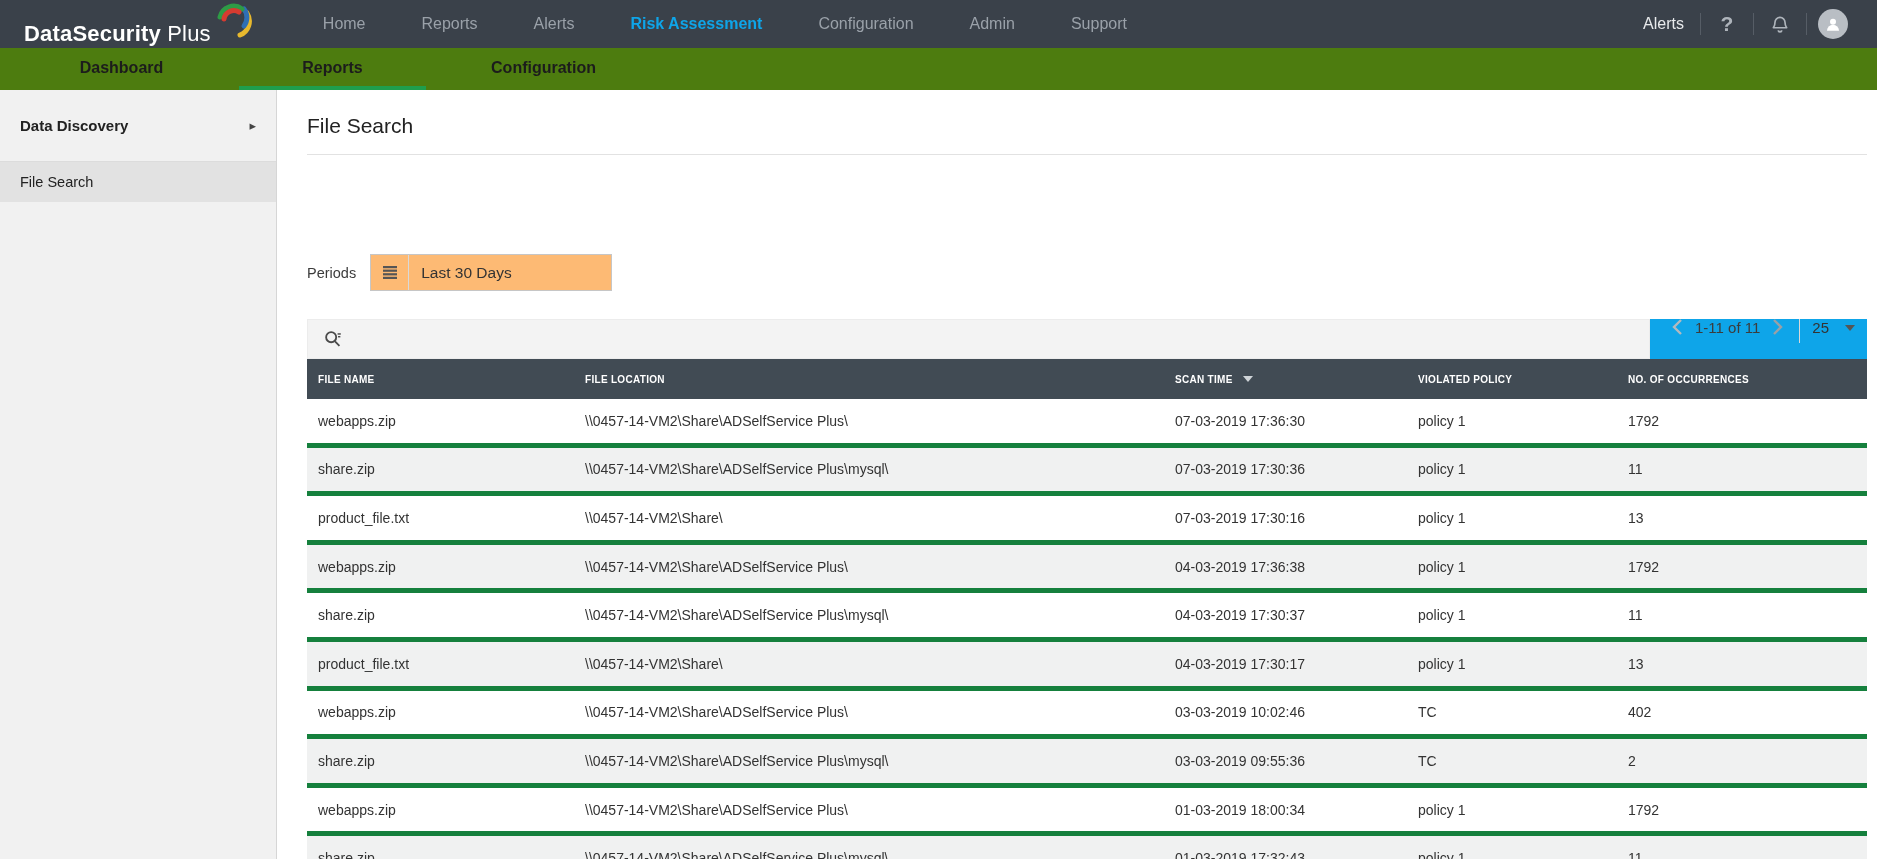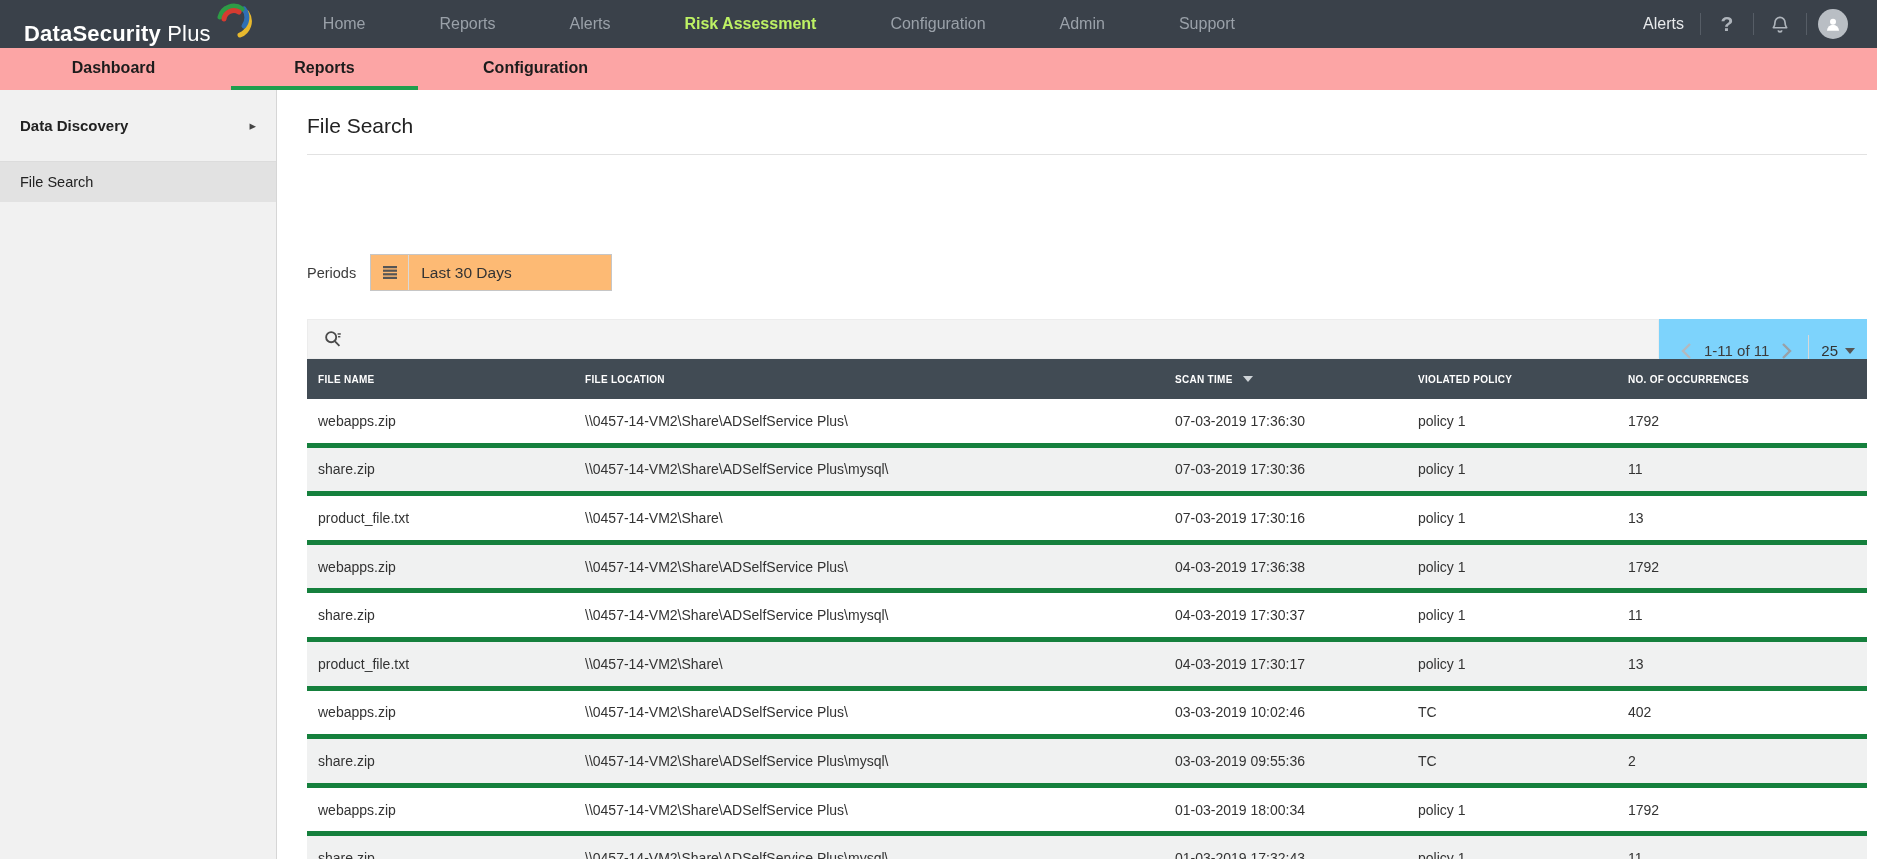--- a/index.html
+++ b/index.html
@@ -5,32 +5,32 @@
   * { margin:0; padding:0; box-sizing:border-box; }
   body { font-family:"Liberation Sans","DejaVu Sans",sans-serif; background:#fff; }
   .page { width:1877px; height:859px; overflow:hidden; background:#fff; position:relative; }
 
   
   .topnav { height:48px; background:#3a414a; display:flex; align-items:center; color:#fff; }
   .logo { display:flex; align-items:center; padding-left:24px; cursor:pointer; }
   .logo-text { font-size:22px; color:#fff; letter-spacing:.2px;margin-top:20px; }
   .logo-text b { font-weight:bold; }
   .logo-swirl { margin-left:2px; margin-top:-8px; }
-  .topnav-items { display:flex; align-items:center; margin-left:42px; height:100%;gap:18px; }
+  .topnav-items { display:flex; align-items:center; margin-left:42px; height:100%; }
   .topnav-item { color:#9aa1a9; font-size:16px; padding:0 28px; line-height:48px; cursor:pointer; text-decoration:none; }
-  .topnav-item.active { color:#bef264; font-weight:bold; }
+  .topnav-item.active { color:#0ea5e9; font-weight:bold; }
   .topnav-right { margin-left:auto; display:flex; align-items:center; padding-right:18px; }
   .license { color:#e8eaec; font-size:16px; cursor:pointer; padding:0 16px; }
   .vsep { width:1px; height:22px; background:#565d66; }
   .icon-btn { display:flex; align-items:center; justify-content:center; width:52px; cursor:pointer; }
   .help-glyph { color:#aeb4bb; font-size:21px; font-weight:bold; }
   .avatar-circle { width:30px; height:30px; border-radius:50%; background:#b9bec4; display:flex; align-items:center; justify-content:center; }
 
   
-  .subtabs { height:42px; background:#fca5a5; display:flex; padding-left:20px; }
+  .subtabs { height:42px; background:#4d7c0f; display:flex; padding-left:28px; }
   .subtab { width:187px; margin-right:24px; text-align:center; line-height:39px; font-size:16px; font-weight:bold; color:#1c1c1c; border-bottom:4px solid transparent; cursor:pointer; }
   .subtab.active { border-bottom-color:#1f9e4d; }
 
   
   .content-row { display:flex; height:769px; }
   .sidebar { width:277px; background:#f1f1f1; border-right:1px solid #d6d6d6; flex:none; }
   .sidebar-group { height:72px; display:flex; align-items:center; justify-content:space-between; padding:0 20px; font-size:15px; font-weight:bold; color:#222; border-bottom:1px solid #dcdcdc; cursor:pointer; }
   .caret { color:#444; font-size:13px; }
   .sidebar-item { height:40px; line-height:40px; padding-left:20px; font-size:14.5px; color:#222; cursor:pointer; }
   .sidebar-item.selected { background:#e2e2e2; }
@@ -43,25 +43,25 @@
   .periods-row { margin-top:99px; display:flex; align-items:center; }
   .periods-label { font-size:14.5px; color:#3c3c3c; margin-right:14px; }
   .periods-widget { width:242px; height:37px; border:1px solid #c6c6c6; background:#fdba74; display:flex; align-items:center; cursor:pointer; }
   .cal-cell { width:38px; height:100%; display:flex; align-items:center; justify-content:center; border-right:1px solid #d9d9d9; }
   .periods-value { padding-left:12px; font-size:15.5px; color:#333; }
 
   
   .toolbar { margin-top:28px; height:40px; display:flex; align-items:stretch; }
   .search-strip { flex:1; background:#f3f3f3; border:1px solid #ececec; display:flex; align-items:center; padding-left:14px; }
   .search-btn { cursor:pointer; display:flex; align-items:center; }
-  .pagination { display:flex; align-items:flex-end; background:#7dd3fc; padding:0 4px 0 14px; }
+  .pagination { display:flex; align-items:flex-start; background:#0ea5e9; padding:0 4px 0 14px; }
   .pg-chev { cursor:pointer; display:flex; align-items:center; padding:0 8px; }
   .pg-range { font-size:15px; color:#3c3c3c; padding:0 4px; }
   .pg-sep { width:1px; height:24px; background:#d8d8d8; margin:0 12px 0 8px; }
-  .page-size { display:flex; align-items:center; font-size:15px; color:#333; cursor:pointer; gap:7px; padding-right:8px; }
+  .page-size { display:flex; align-items:center; font-size:15px; color:#333; cursor:pointer; gap:16px; padding-right:8px; }
   .dd-arrow { width:0; height:0; border-left:5px solid transparent; border-right:5px solid transparent; border-top:6px solid #555; }
 
   
   .thead { height:40px; background:#414b54; display:flex; align-items:center; color:#fff; }
   .th { font-size:10px; font-weight:600; letter-spacing:.3px; display:flex; align-items:center; cursor:pointer; }
   .sort-arrow { width:0; height:0; border-left:5px solid transparent; border-right:5px solid transparent; border-top:6px solid #cfd4d8; margin-left:10px; }
   .trow { display:flex; align-items:center; height:48.6px; border-bottom:5px solid #15803d; }
   .trow:nth-child(even) { background:#f0f1f1; }
   .td { font-size:14px; color:#333; white-space:nowrap; overflow:hidden; }
   .c1 { width:278px; padding-left:11px; }

